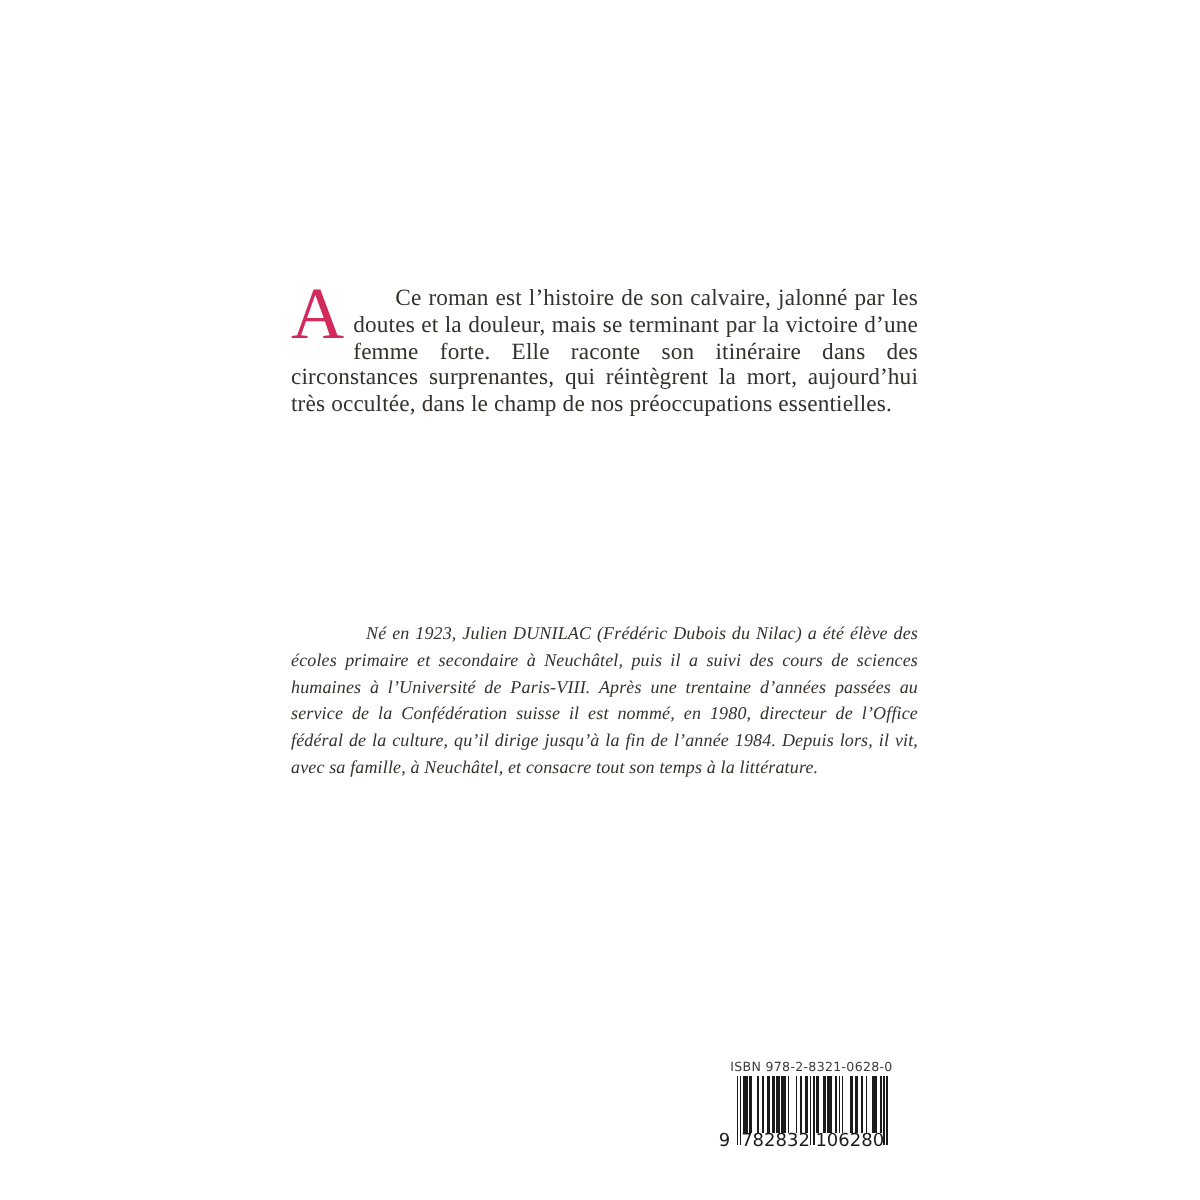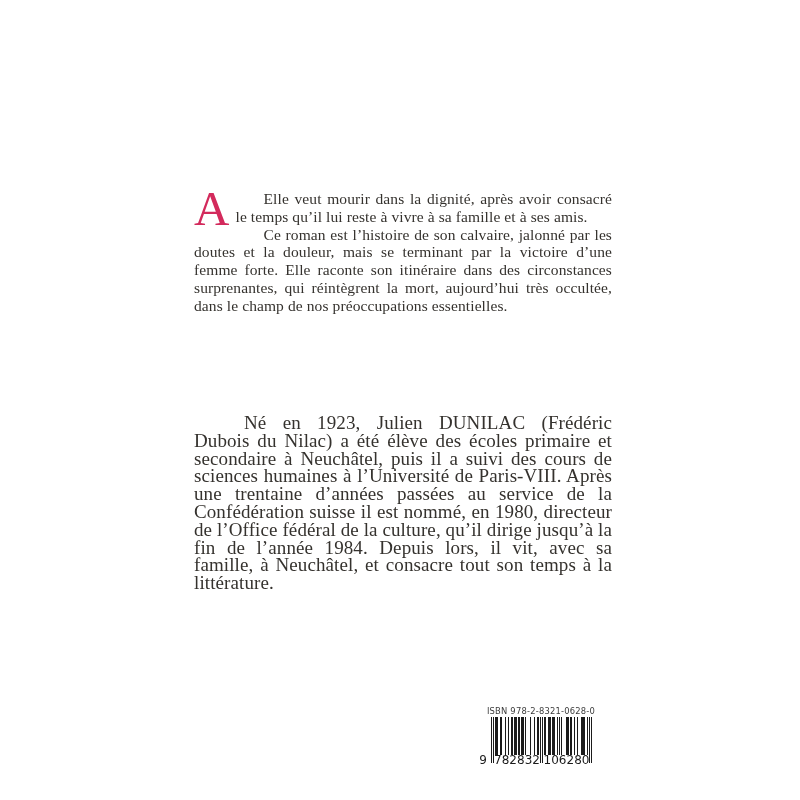--- a/index.html
+++ b/index.html
@@ -31,22 +31,23 @@
     font-size: 49px;
     line-height: 35px;
     padding: 1px 6px 0 0;
     color: var(--accent, #d32a5c);
     font-family: "Liberation Serif", serif;
   }
   
   .bio {
     position: absolute;
     left: 194px; top: 414px; width: 418px;
-    font-size: 19px;
+    font-size: 12px;
     line-height: 17.8px;
+    font-style: italic;
     text-align: justify;
     letter-spacing: 0.1px;
   }
   .bio p { margin: 0; text-indent: 50px; }
   
   .barcode {
     position: absolute;
     left: 475px; top: 704px;
     width: 122px; height: 66px;
   }
@@ -64,21 +65,20 @@
   }
   [data-name="ean13-bars"] { shape-rendering: crispEdges; }
 </style>
 </head>
 <body>
 
 <div class="page" data-name="book-back-cover">
 
   <section class="synopsis" data-name="synopsis">
     <p data-name="synopsis-paragraph-1"><span class="dropcap" data-name="drop-cap">A</span></p>
-    <p class="ind" data-name="synopsis-paragraph-2">Elle veut mourir dans la dignité, après avoir consacré le temps qu’il lui reste à vivre à sa famille et à ses amis.</p>
     <p class="ind" data-name="synopsis-paragraph-3">Ce roman est l’histoire de son calvaire, jalonné par les doutes et la douleur, mais se terminant par la victoire d’une femme forte. Elle raconte son itinéraire dans des circonstances surprenantes, qui réintègrent la mort, aujourd’hui très occultée, dans le champ de nos préoccupations essentielles.</p>
   </section>
 
   <section class="bio" data-name="author-bio">
     <p data-name="author-bio-text">Né en 1923, Julien DUNILAC (Frédéric Dubois du Nilac) a été élève des écoles primaire et secondaire à Neuchâtel, puis il a suivi des cours de sciences humaines à l’Université de Paris-VIII. Après une trentaine d’années passées au service de la Confédération suisse il est nommé, en 1980, directeur de l’Office fédéral de la culture, qu’il dirige jusqu’à la fin de l’année 1984. Depuis lors, il vit, avec sa famille, à Neuchâtel, et consacre tout son temps à la littérature.</p>
   </section>
 
   <div class="barcode" data-name="barcode-block">
     <svg width="122" height="66" viewBox="0 0 122 66" data-name="ean13-barcode">
       <text class="isbn-label" x="66" y="10" text-anchor="middle" data-name="isbn-label">ISBN 978-2-8321-0628-0</text>

